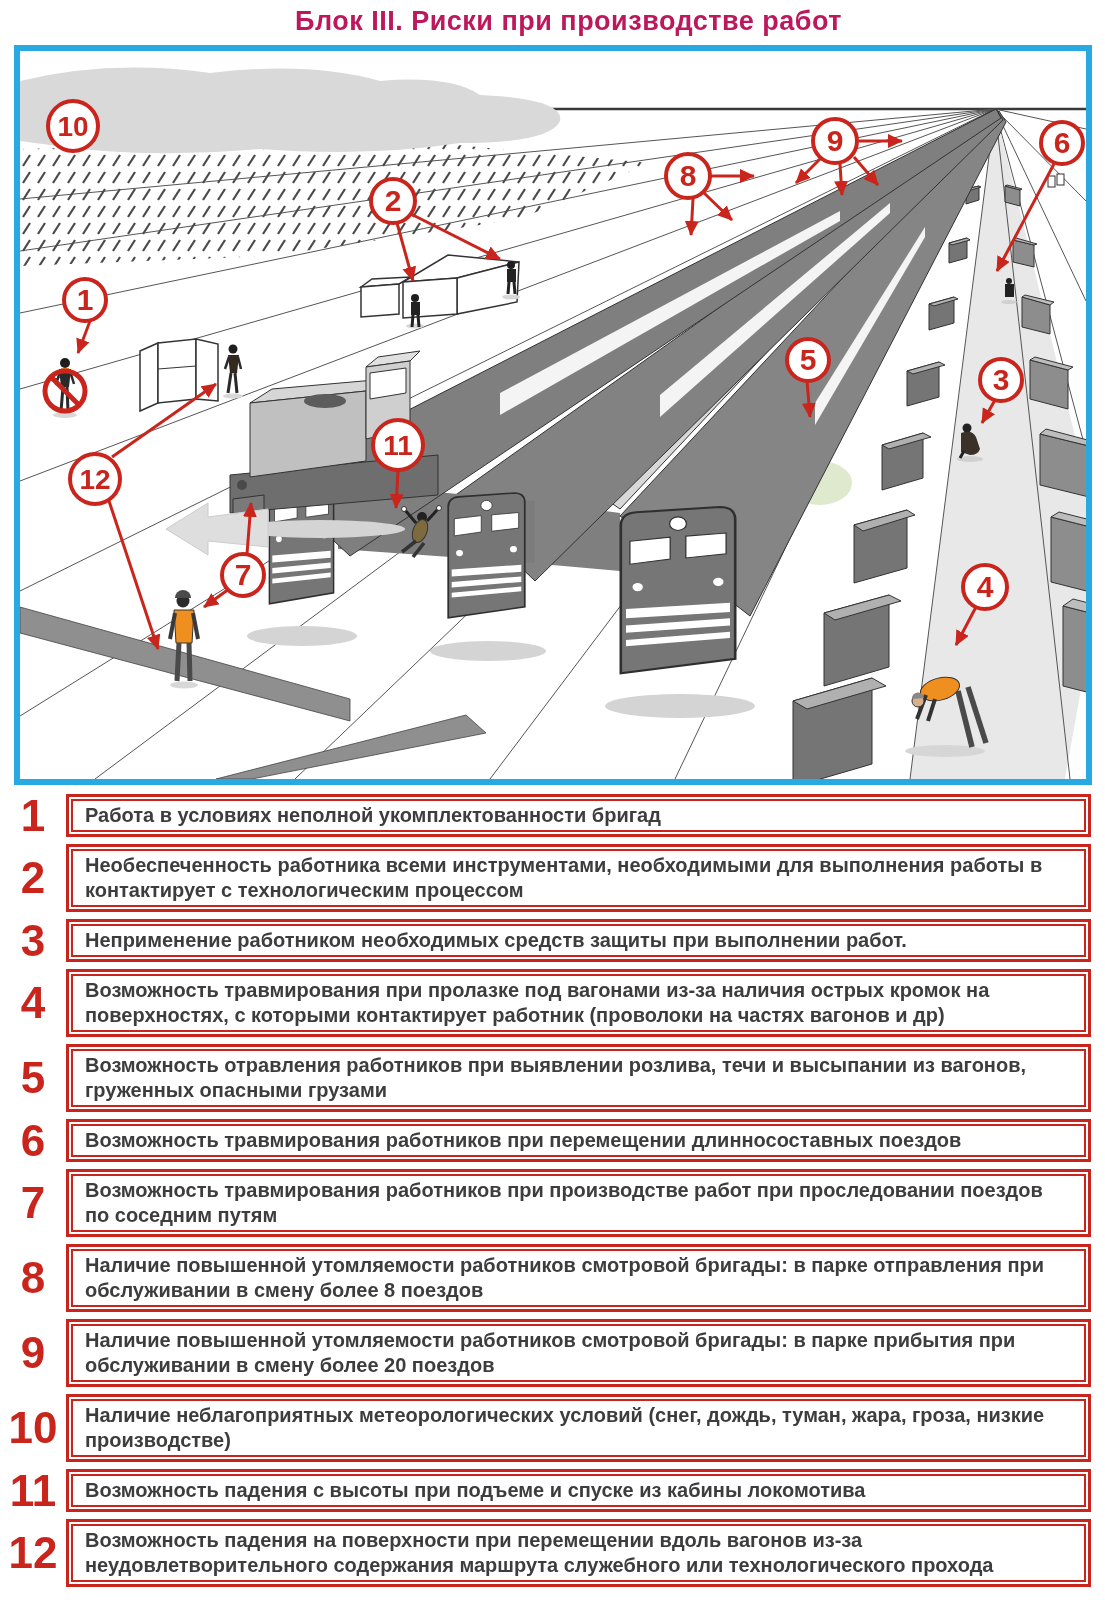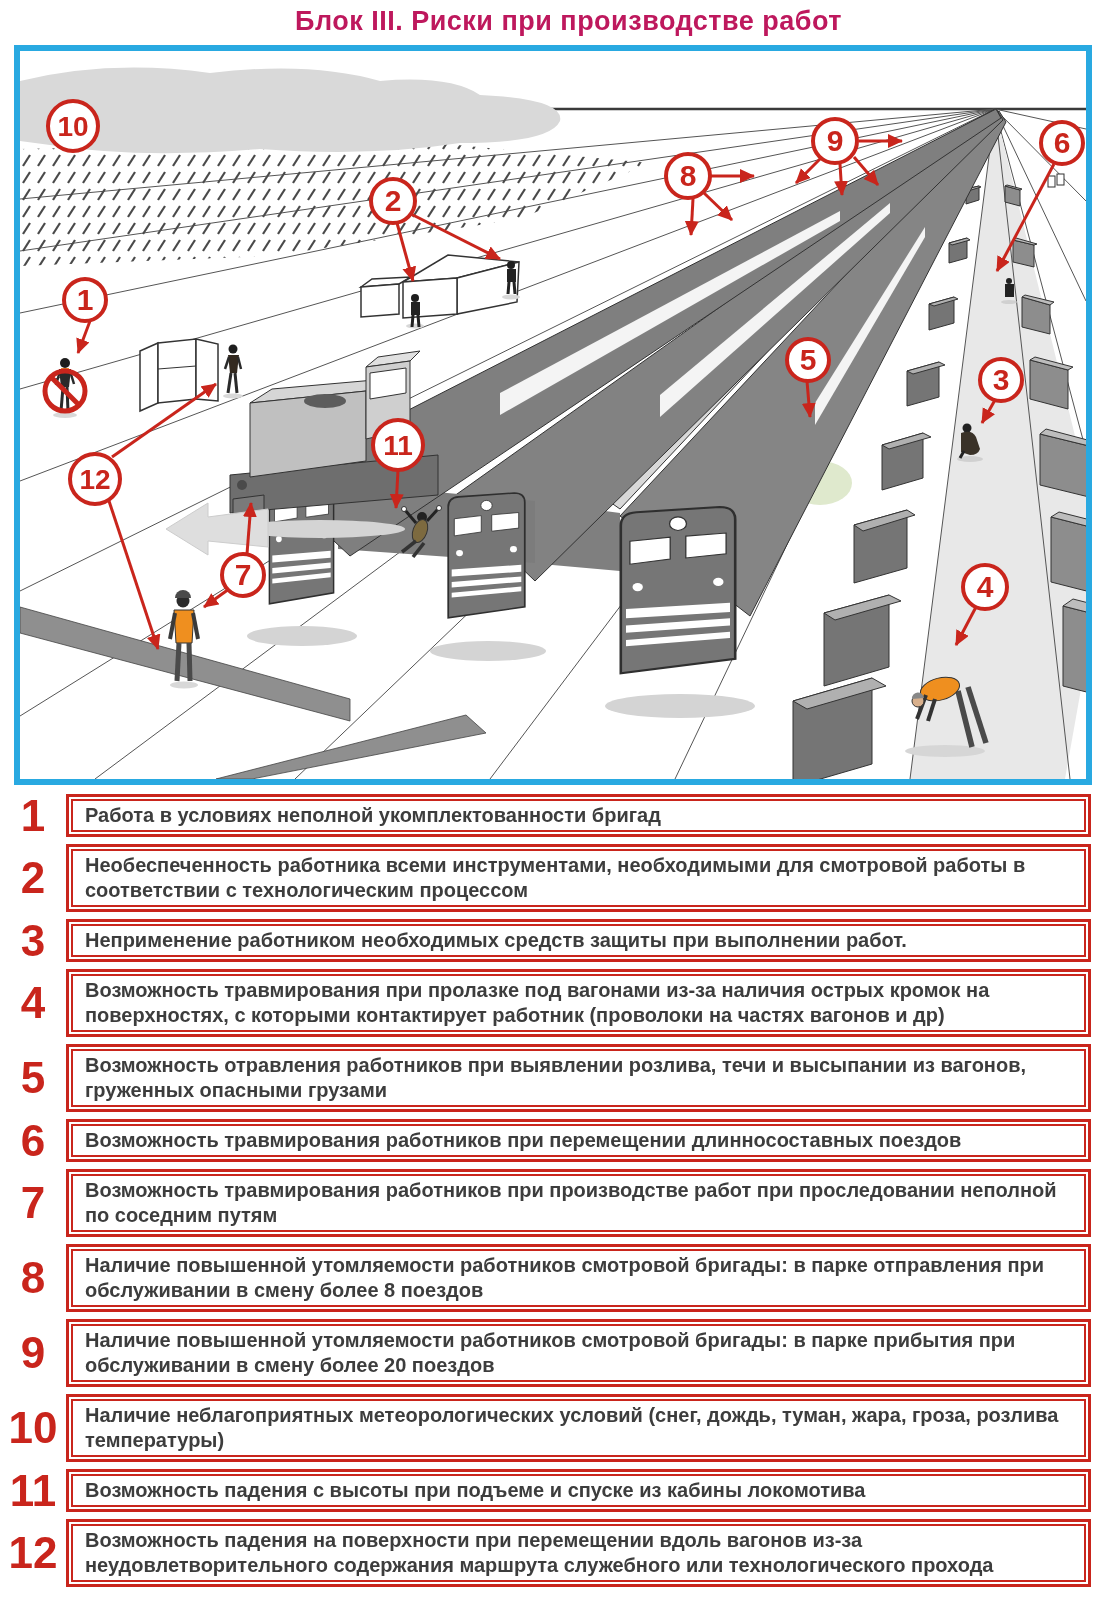--- a/index.html
+++ b/index.html
@@ -358,21 +358,21 @@
         <div class="lbox-inner">
             <p>Работа в условиях неполной укомплектованности бригад</p>
           </div>
       </div>
     </div>
 
     <div class="lrow">
       <div class="lnum">2</div>
       <div class="lbox">
         <div class="lbox-inner">
-            <p>Необеспеченность работника всеми инструментами, необходимыми для смотровой работы в соответствии с технологическим процессом</p>
+            <p>Необеспеченность работника всеми инструментами, необходимыми для выполнения работы в контактирует с технологическим процессом</p>
           </div>
       </div>
     </div>
 
     <div class="lrow">
       <div class="lnum">3</div>
       <div class="lbox">
         <div class="lbox-inner">
             <p>Неприменение работником необходимых средств защиты при выполнении работ.</p>
           </div>
@@ -403,21 +403,21 @@
         <div class="lbox-inner">
             <p>Возможность травмирования работников при перемещении длинносоставных поездов</p>
           </div>
       </div>
     </div>
 
     <div class="lrow">
       <div class="lnum">7</div>
       <div class="lbox">
         <div class="lbox-inner">
-            <p>Возможность травмирования  работников при производстве работ при проследовании неполной по соседним путям</p>
+            <p>Возможность травмирования  работников при производстве работ при проследовании поездов по соседним путям</p>
           </div>
       </div>
     </div>
 
     <div class="lrow">
       <div class="lnum">8</div>
       <div class="lbox">
         <div class="lbox-inner">
             <p>Наличие повышенной утомляемости работников смотровой бригады: в парке отправления при обслуживании в смену более 8 поездов</p>
           </div>
@@ -430,21 +430,21 @@
         <div class="lbox-inner">
             <p>Наличие повышенной утомляемости работников смотровой бригады: в парке прибытия при обслуживании в смену более 20 поездов</p>
           </div>
       </div>
     </div>
 
     <div class="lrow">
       <div class="lnum">10</div>
       <div class="lbox">
         <div class="lbox-inner">
-            <p>Наличие неблагоприятных метеорологических условий (снег, дождь, туман, жара, гроза, розлива температуры)</p>
+            <p>Наличие неблагоприятных метеорологических условий (снег, дождь, туман, жара, гроза, низкие производстве)</p>
           </div>
       </div>
     </div>
 
     <div class="lrow">
       <div class="lnum">11</div>
       <div class="lbox">
         <div class="lbox-inner">
             <p>Возможность падения с высоты при подъеме и спуске из кабины локомотива</p>
           </div>

